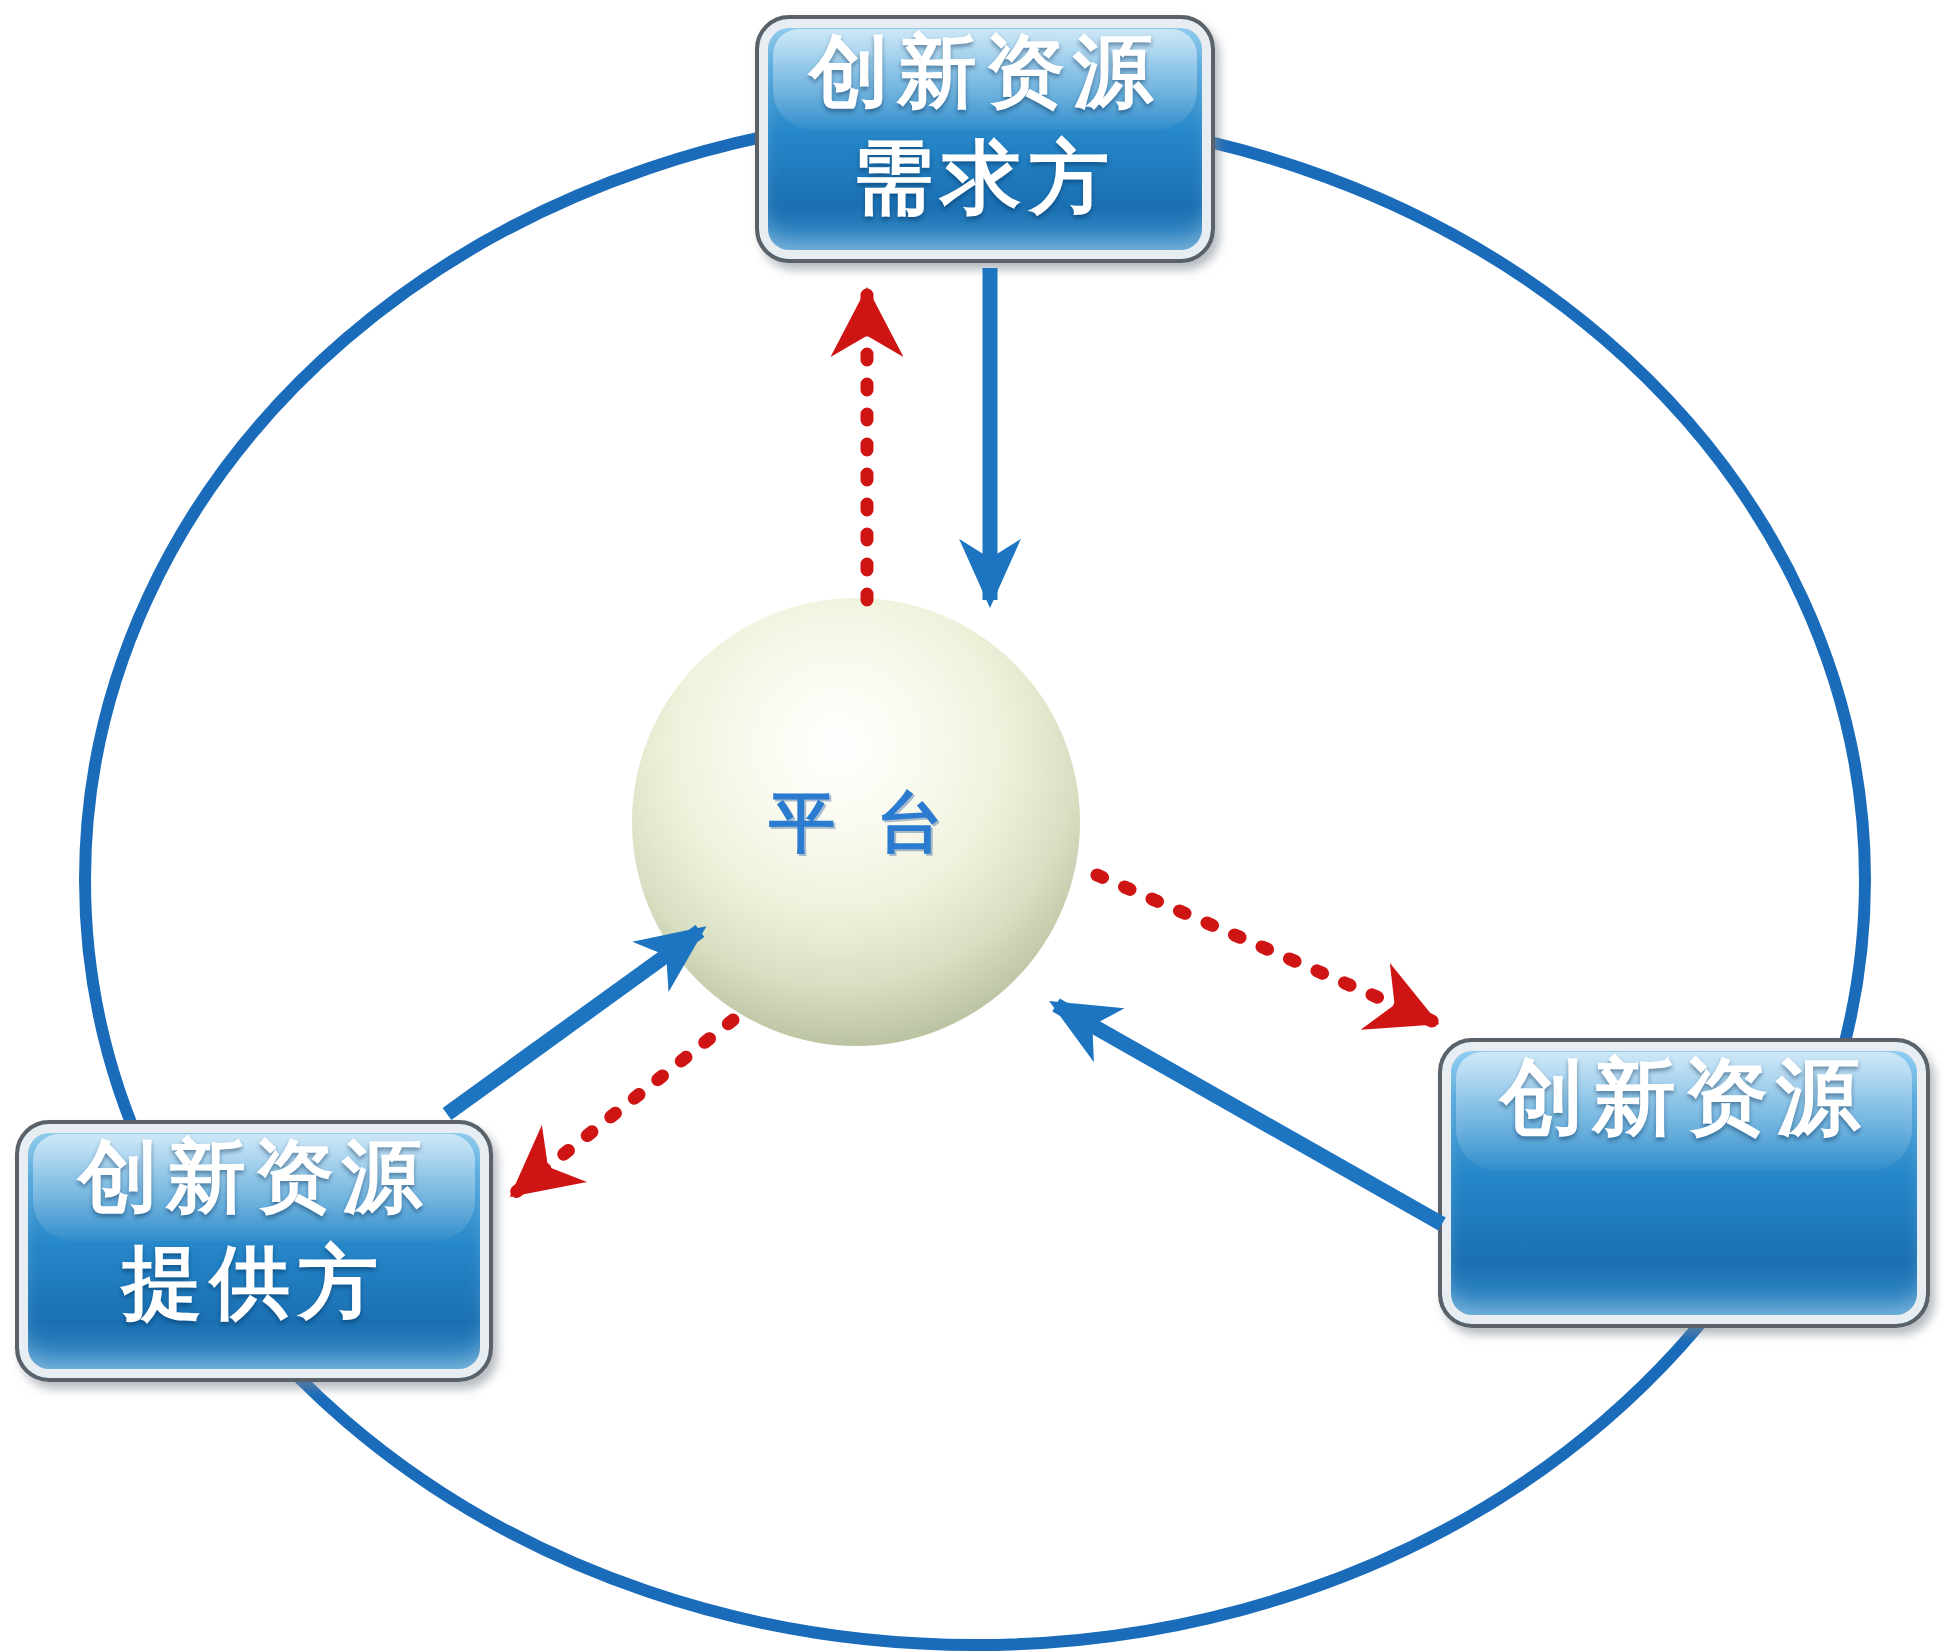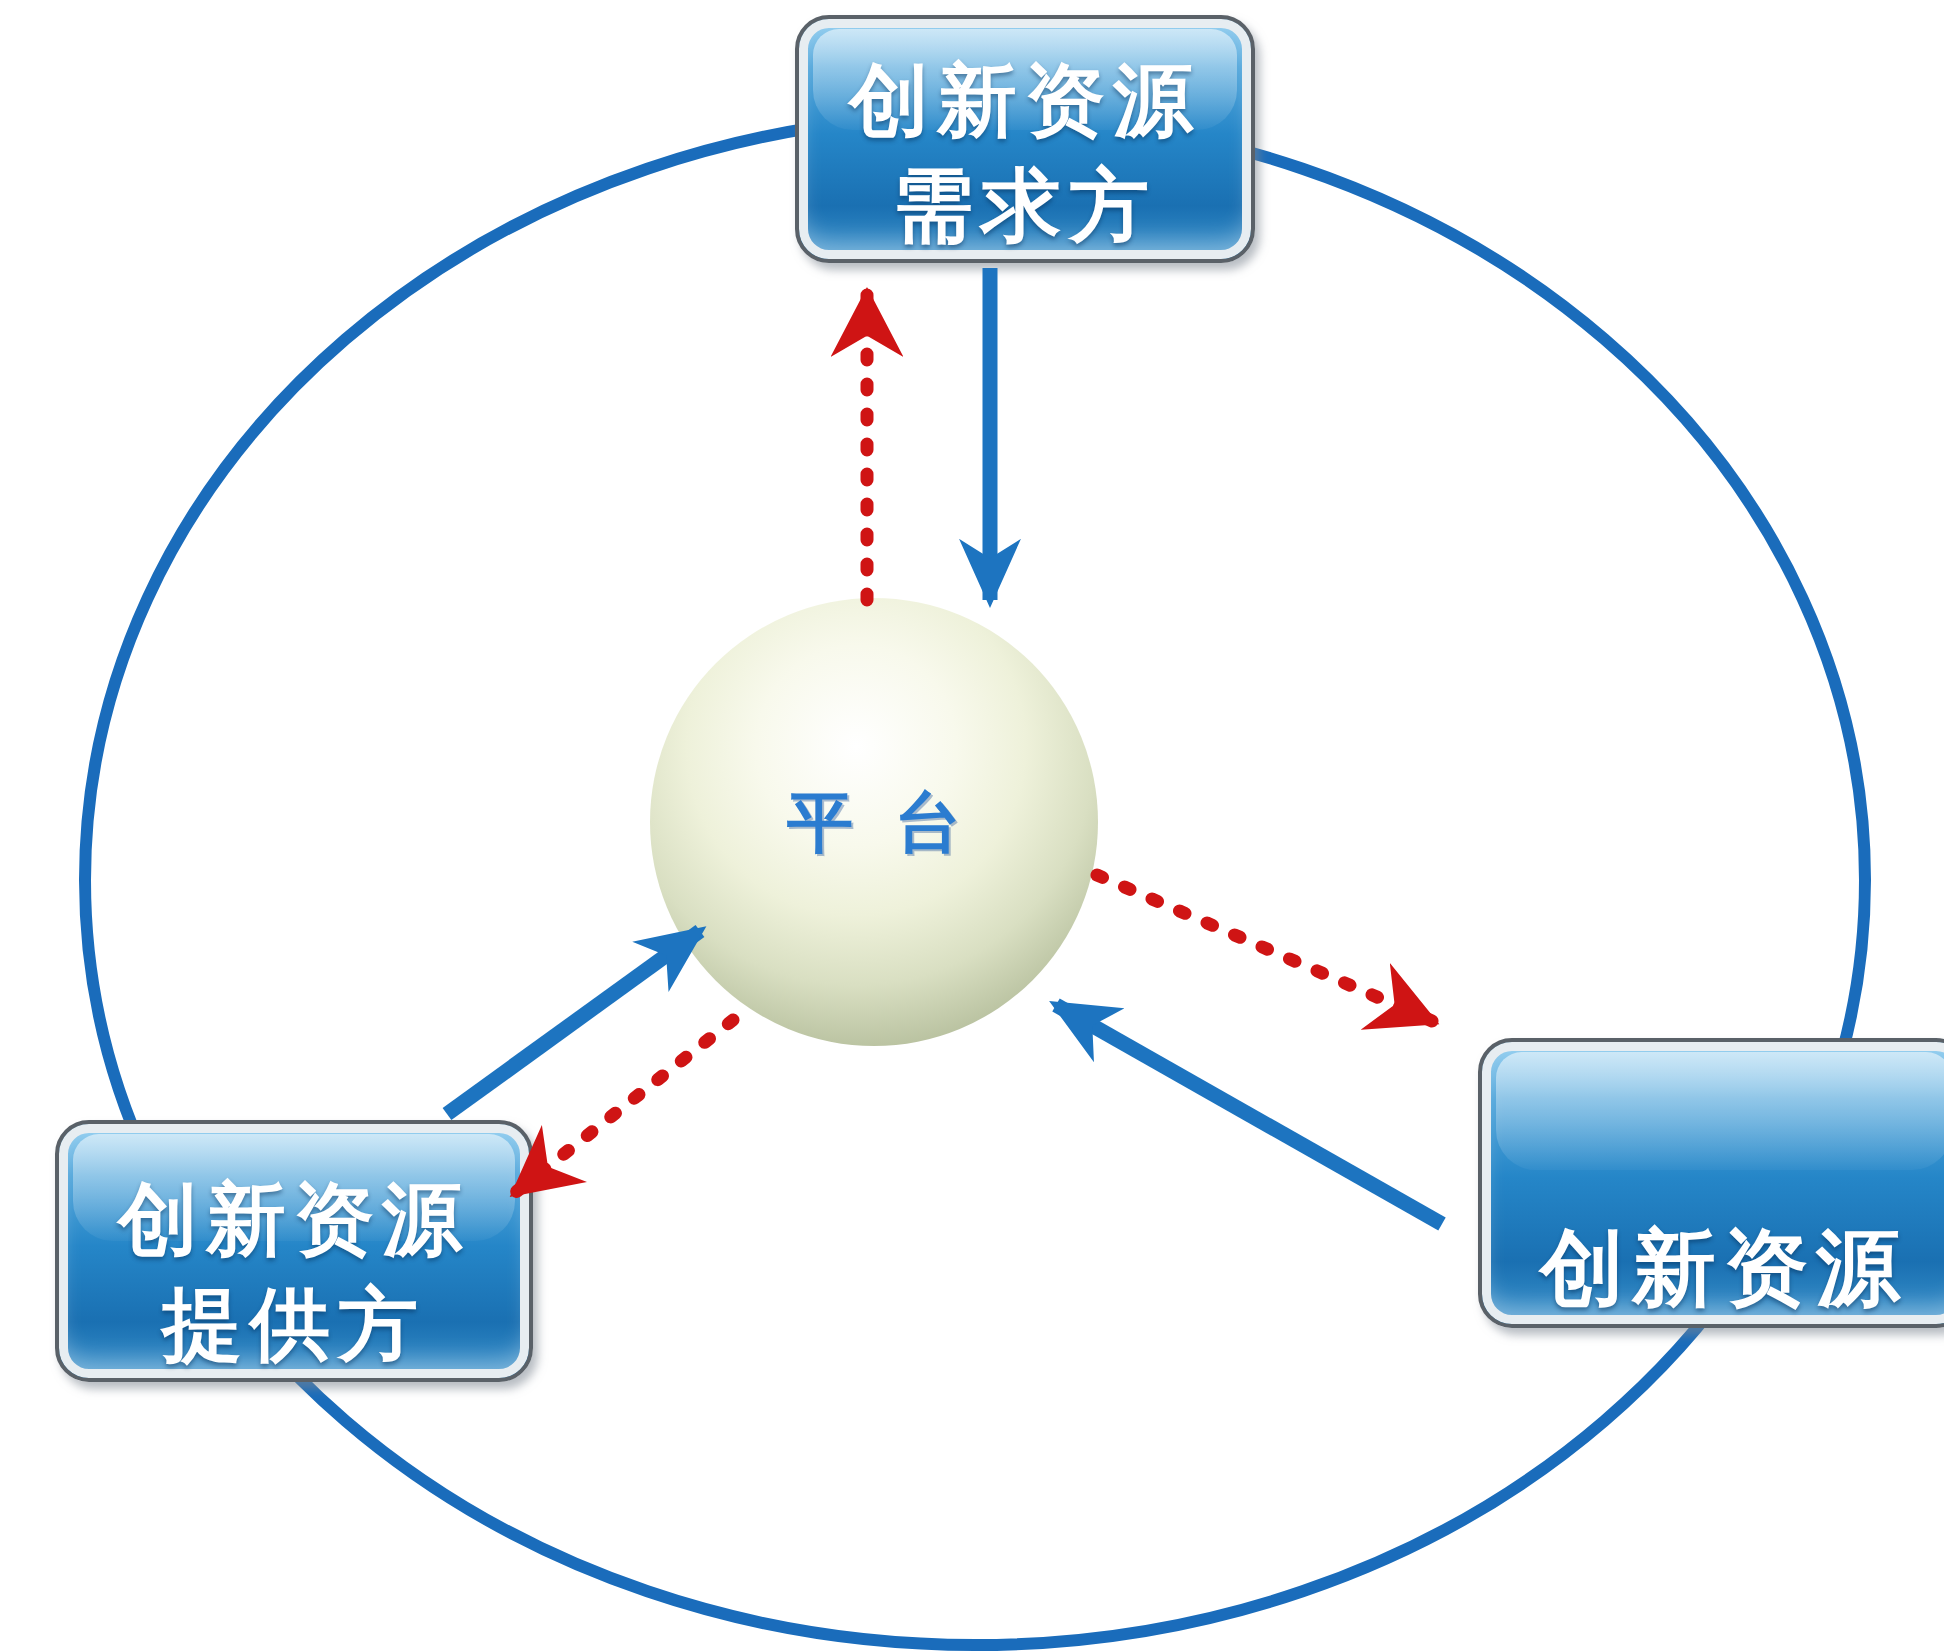--- a/index.html
+++ b/index.html
@@ -21,43 +21,42 @@
     position:absolute;
     border:4px solid #5a6168;
     border-radius:34px;
     box-shadow:
       inset 0 0 0 9px #e7edf1,
       inset 0 -18px 22px rgba(255,255,255,.35),
       5px 7px 10px rgba(125,135,145,.55);
     background:linear-gradient(180deg,
       #9ed4f2 0%, #55a8dc 20%, #2586c8 48%,
       #1a70b2 78%, #3a92cc 100%);
-    display:flex;flex-direction:column;align-items:center;justify-content:flex-end;
+    display:flex;flex-direction:column;align-items:center;justify-content:flex-start;
     box-sizing:border-box;
-    margin-left:40px;
   }
   .node::before{
     content:"";position:absolute;left:14px;right:14px;top:10px;height:42%;
     border-radius:26px 26px 40px 40px;
     background:linear-gradient(180deg,rgba(255,255,255,.55),rgba(255,255,255,.04));
     pointer-events:none;
   }
   .node .line{
     position:relative;color:#ffffff;font-weight:bold;font-size:80px;line-height:1.32;
     letter-spacing:8px;text-align:center;
     text-shadow:0 3px 4px rgba(0,40,80,.45);
     white-space:nowrap;
   }
   .node-top{left:755px;top:15px;width:460px;height:248px;}
   .node-left{left:15px;top:1120px;width:478px;height:262px;}
   .node-right{left:1438px;top:1038px;width:492px;height:290px;}
   .node-right .line{font-size:84px;}
   
   .sphere{
-    position:absolute;left:650px;top:598px;width:448px;height:448px;border-radius:50%;
+    position:absolute;left:632px;top:598px;width:448px;height:448px;border-radius:50%;
     background:radial-gradient(circle at 46% 33%,
       #ffffff 0%, #f8f9ec 26%, #eef1da 44%,
       #d9dfc2 62%, #b7c09e 80%, #96a27f 93%, #7f8c6a 100%);
     display:flex;flex-direction:row;align-items:center;justify-content:center;
     row-gap:14px;
   }
   .sphere .s-line{
     color:var(--sphere-text);font-weight:bold;font-size:66px;line-height:1.25;
     letter-spacing:42px;text-indent:42px;white-space:nowrap;
     text-shadow:2px 2px 0 rgba(20,70,140,.35);

